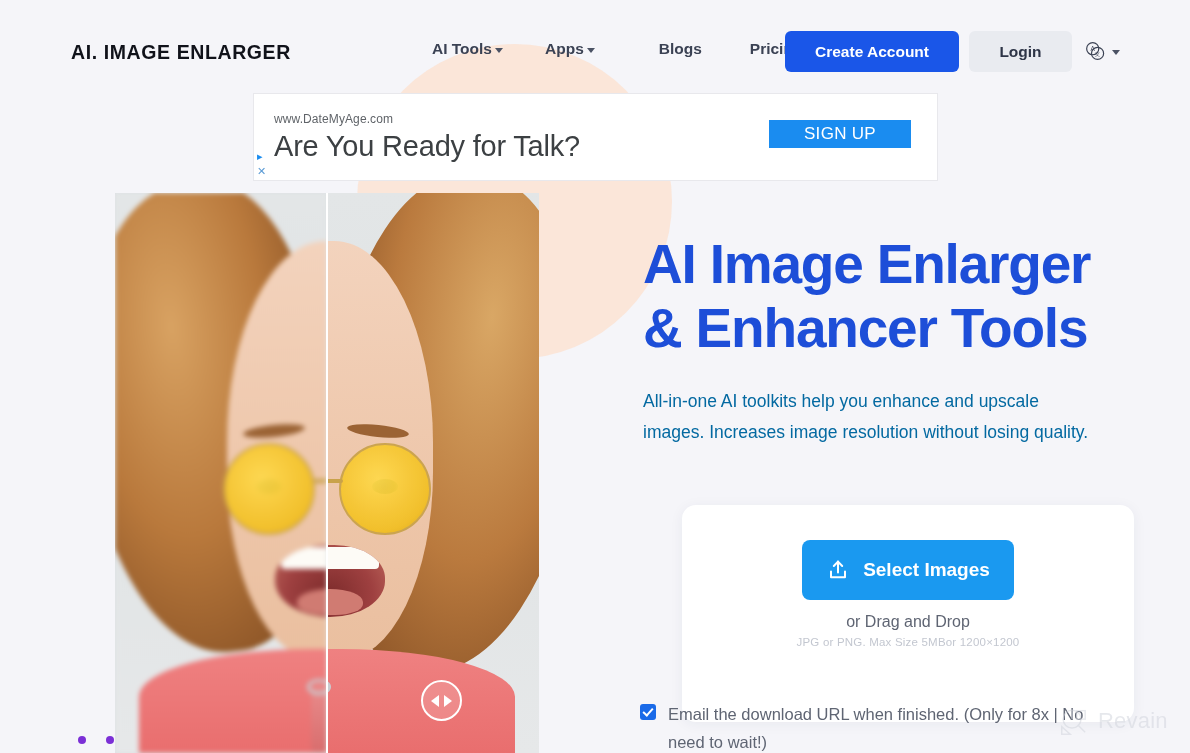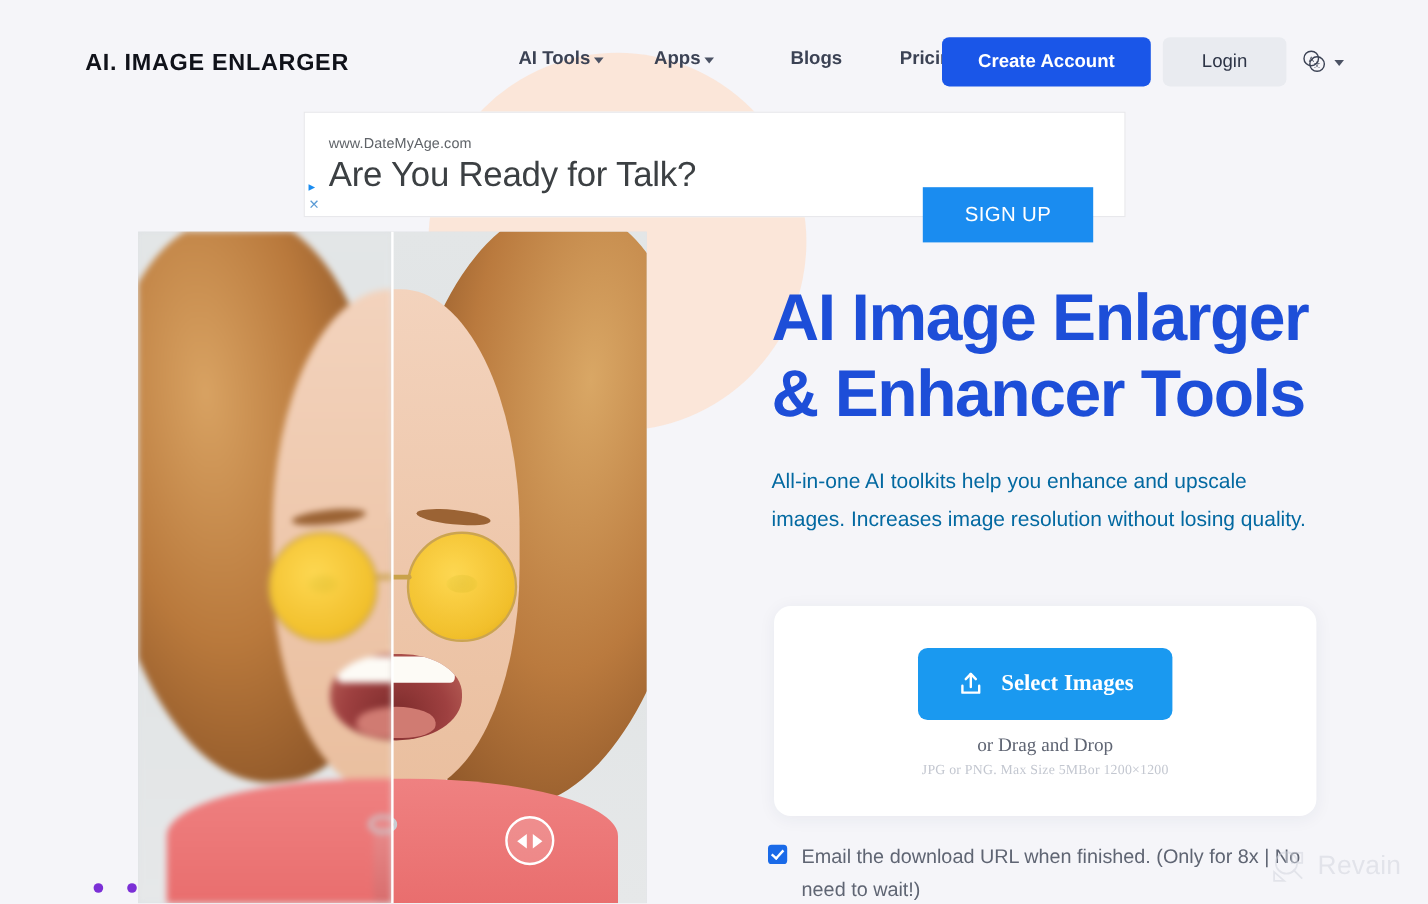--- a/index.html
+++ b/index.html
@@ -55,21 +55,21 @@
     width: 174px; height: 41px; border-radius: 6px;
     background: #1a56e8; color: #fff;
     font-size: 15.5px; font-weight: 700;
     display: flex; align-items: center; justify-content: center;
     border: none; cursor: pointer; font-family: inherit;
   }
   .btn-login {
     position: absolute; left: 969px; top: 31px;
     width: 103px; height: 41px; border-radius: 6px;
     background: #e9ebf0; color: #2e3547;
-    font-size: 15.5px; font-weight: 400;
+    font-size: 15.5px; font-weight: 700;
     display: flex; align-items: center; justify-content: center;
     border: none; cursor: pointer; font-family: inherit;
   }
   .lang {
     position: absolute; left: 1084px; top: 40px;
     display: flex; align-items: center; gap: 6px; cursor: pointer;
   }
 
   
   .ad {
@@ -80,24 +80,24 @@
   .ad-url {
     position: absolute; left: 20px; top: 18px;
     font-size: 12px; color: #5f6368; letter-spacing: .1px;
   }
   .ad-head {
     position: absolute; left: 20px; top: 36px;
     font-size: 29px; color: #3c4043; font-weight: 400; letter-spacing: -.2px;
   }
   .ad-btn {
     position: absolute; right: 26px; top: 26px;
-    width: 142px; height: 46px; background: #1a8cf0; color: #fff;
+    width: 142px; height: 28px; background: #1a8cf0; color: #fff;
     font-size: 17px; font-weight: 500; letter-spacing: .3px;
     display: flex; align-items: center; justify-content: center;
-    border: none; cursor: pointer; font-family: inherit; margin-top: 36px;
+    border: none; cursor: pointer; font-family: inherit;
   }
   .ad-adchoice {
     position: absolute; left: 3px; top: 55px;
     font-size: 11px; color: #1a8cf0; line-height: 14px;
   }
   .ad-close {
     position: absolute; left: 3px; top: 70px;
     font-size: 11px; color: #5b9bd5; line-height: 14px; cursor: pointer;
   }
 
@@ -208,25 +208,24 @@
     font-size: 55px; line-height: 64px; font-weight: 700;
     color: #1d4ed8; letter-spacing: -1.2px; z-index: 12;
   }
   .hero-sub {
     position: absolute; left: 643px; top: 386px; width: 460px;
     font-size: 17.5px; line-height: 31px; color: #0369a1; z-index: 12;
   }
 
   
   .upload-card {
-    position: absolute; left: 645px; top: 505px;
-    width: 452px; height: 175px; background: #fff;
+    position: absolute; left: 682px; top: 505px;
+    width: 452px; height: 217px; background: #fff;
     border-radius: 14px; box-shadow: 0 2px 14px rgba(40,50,80,.06);
     z-index: 12;
-    font-family: Liberation Serif, serif;
   }
   .btn-select {
     position: absolute; left: 120px; top: 35px;
     width: 212px; height: 60px; border-radius: 8px;
     background: #1a99f0; border: none; cursor: pointer;
     display: flex; align-items: center; justify-content: center; gap: 13px;
     color: #fff; font-size: 19px; font-weight: 700; font-family: inherit;
   }
   .drag-text {
     position: absolute; left: 0; right: 0; top: 108px; text-align: center;

